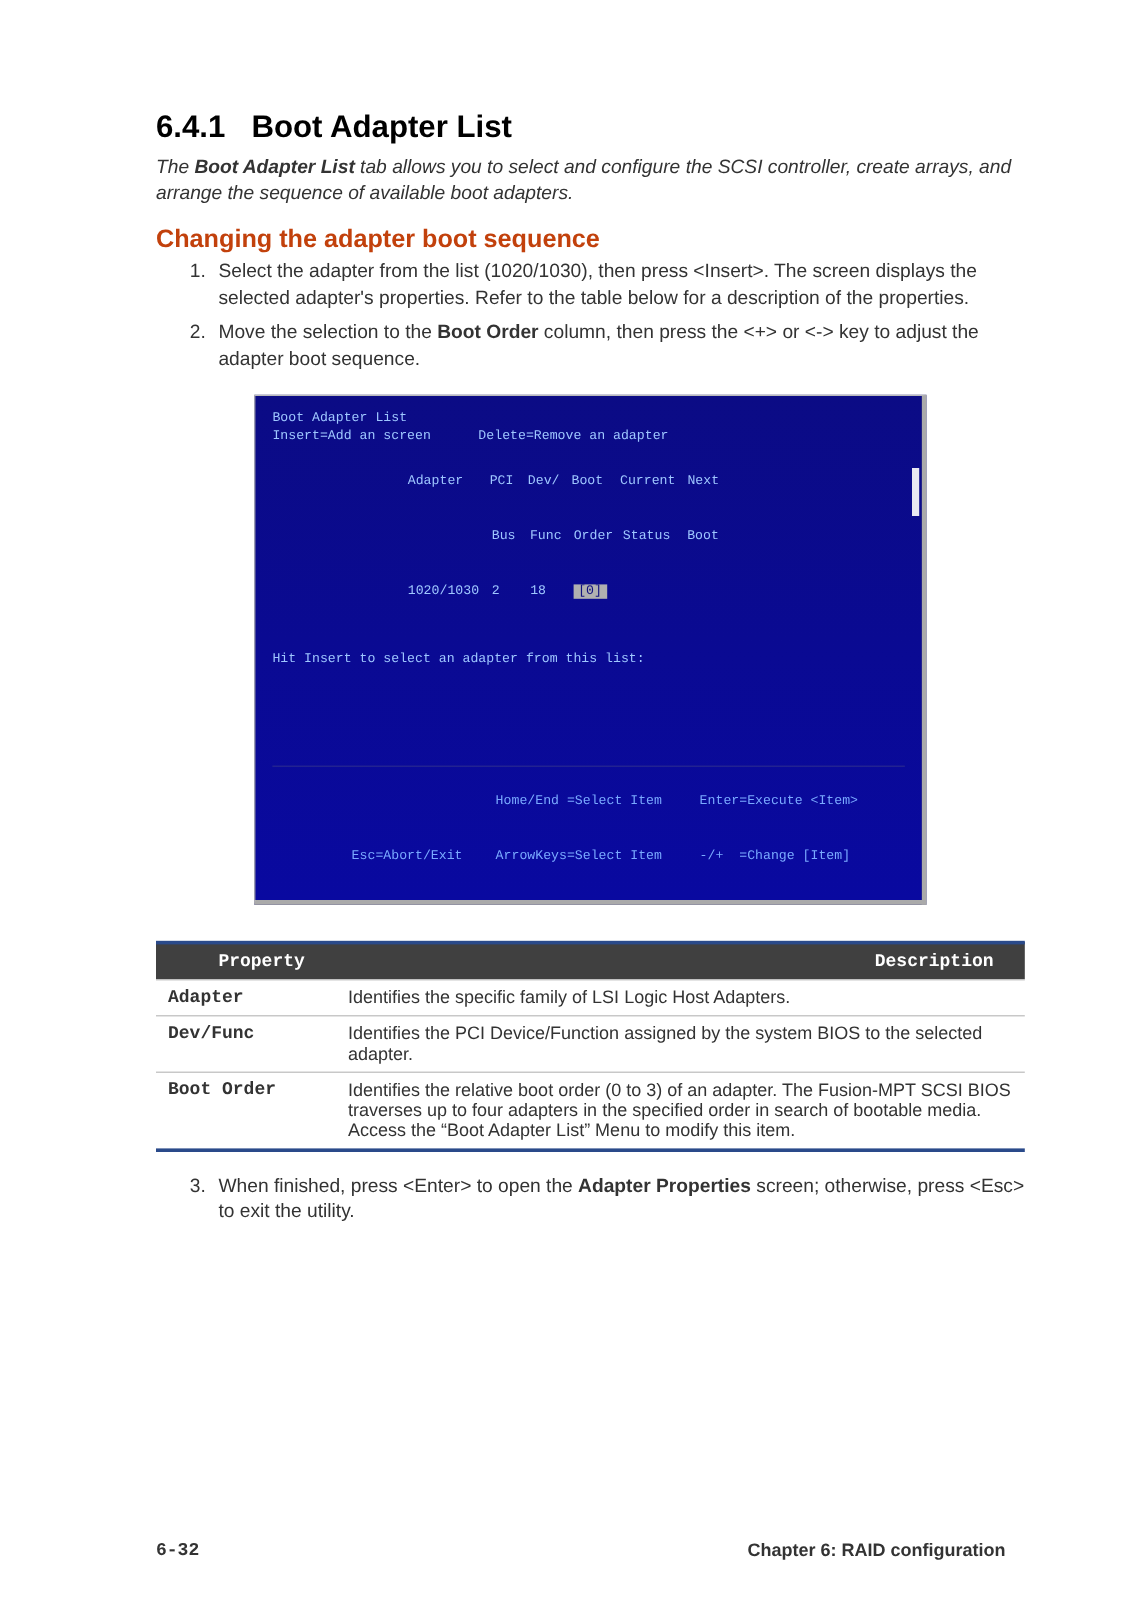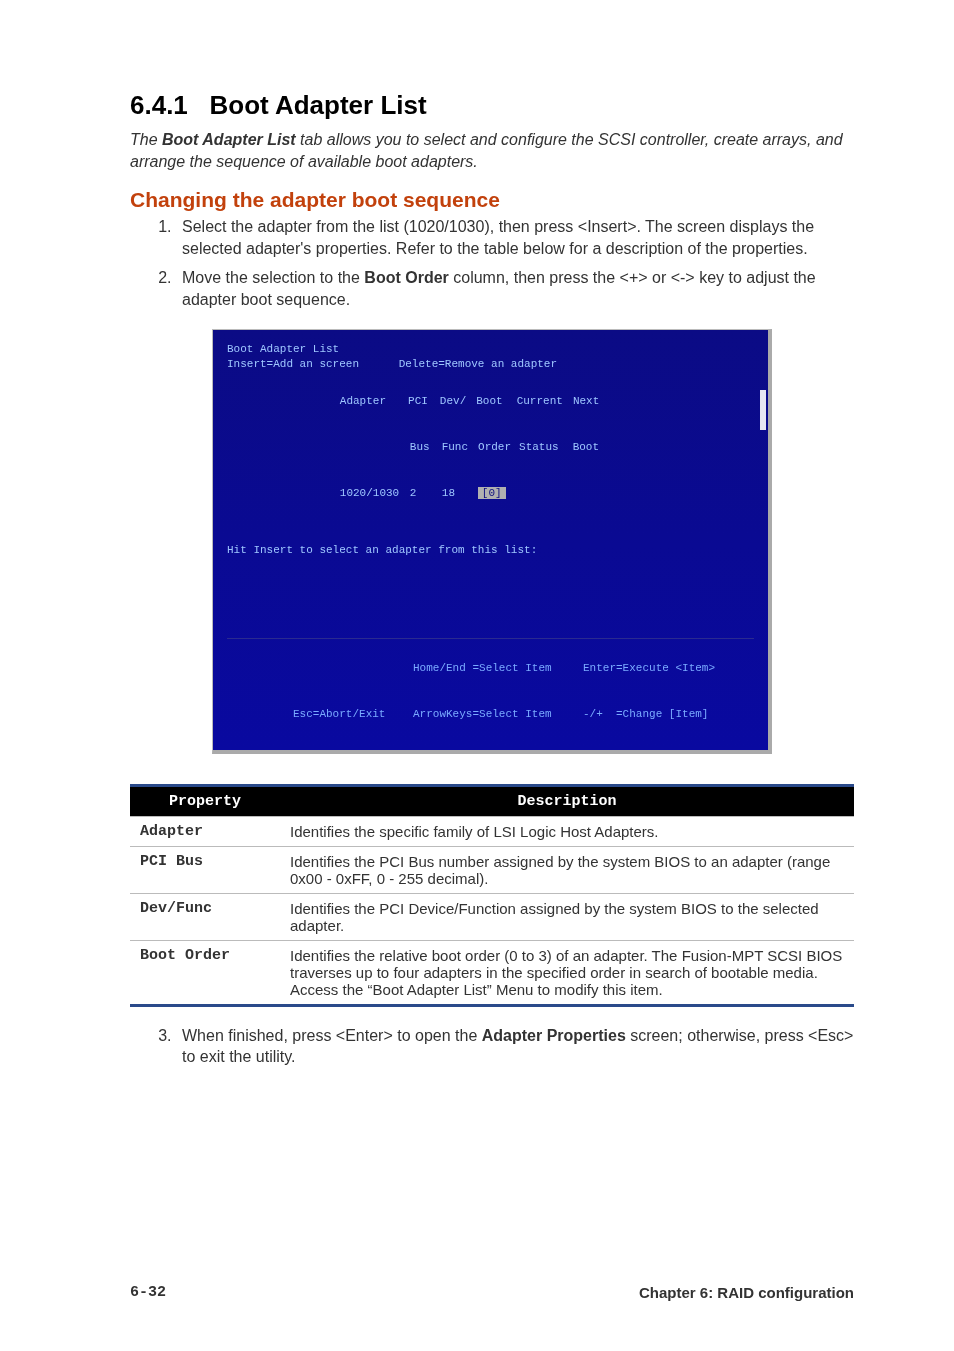--- a/index.html
+++ b/index.html
@@ -90,44 +90,44 @@
   }
   .prop-table {
     border-collapse: collapse;
     width: 100%;
     margin: 0 0 18px 0;
     font-size: 15px;
     border-top: 3px solid #2a4a8a;
     border-bottom: 3px solid #2a4a8a;
   }
   .prop-table th {
-    background: #000000;
+    background: #404040;
     color: #fff;
-    text-align: center;
+    text-align: right;
     padding: 6px 26px;
     font-family: "Courier New", monospace;
     font-weight: bold;
     font-size: 15px;
   }
   .prop-table td {
     padding: 6px 10px;
     vertical-align: top;
     border-top: 1px solid #bbb;
   }
   .prop-table td.prop-name {
     font-family: "Courier New", monospace;
     font-weight: bold;
     white-space: nowrap;
     width: 130px;
   }
   .footer {
     position: absolute;
     bottom: 50px;
     left: 130px;
-    right: 100px;
+    right: 116px;
     display: flex;
     justify-content: space-between;
     font-size: 15px;
     font-weight: bold;
     border-top: none;
   }
   .footer .left { font-family: "Courier New", monospace; }
 </style>
 </head>
 <body>
@@ -195,24 +195,20 @@
         <th>Property</th>
         <th>Description</th>
       </tr>
     </thead>
     <tbody>
       <tr>
         <td class="prop-name">Adapter</td>
         <td>Identifies the specific family of LSI Logic Host Adapters.</td>
       </tr>
       <tr>
-        <td class="prop-name">PCI Bus</td>
-        <td>Identifies the PCI Bus number assigned by the system BIOS to an adapter (range 0x00 - 0xFF, 0 - 255 decimal).</td>
-      </tr>
-      <tr>
         <td class="prop-name">Dev/Func</td>
         <td>Identifies the PCI Device/Function assigned by the system BIOS to the selected adapter.</td>
       </tr>
       <tr>
         <td class="prop-name">Boot Order</td>
         <td>Identifies the relative boot order (0 to 3) of an adapter. The Fusion-MPT SCSI BIOS traverses up to four adapters in the specified order in search of bootable media. Access the “Boot Adapter List” Menu to modify this item.</td>
       </tr>
     </tbody>
   </table>
 

